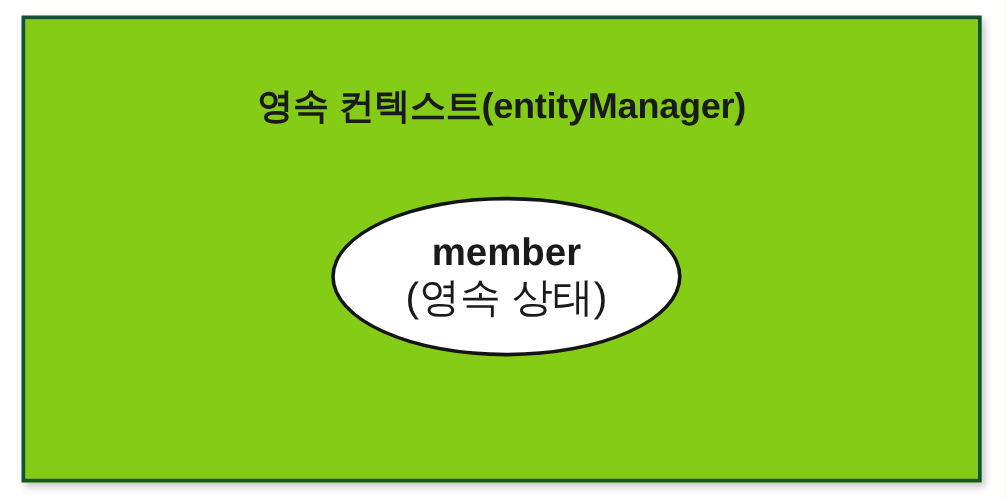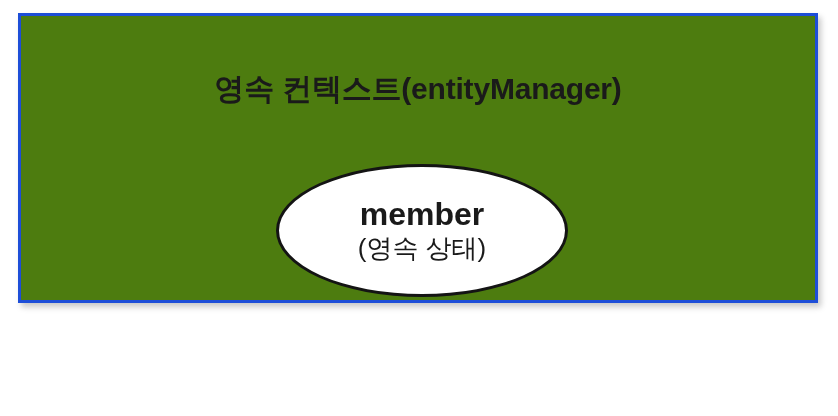--- a/index.html
+++ b/index.html
@@ -21,24 +21,24 @@
     background: #ffffff;
     overflow: hidden;
   }
 
   
   .context-box {
     position: absolute;
     left: 18px;
     top: 13px;
     width: 800px;
-    height: 290px;
+    height: 389px;
     box-sizing: border-box;
-    background: #4d7c0f;
-    border: 3px solid #1d4ed8;
+    background: #84cc16;
+    border: 3px solid #14532d;
     box-shadow: 3px 4px 6px rgba(0,0,0,0.22);
   }
 
   
   .context-title {
     position: absolute;
     left: 0;
     top: 56px;
     width: 100%;
     text-align: center;
@@ -75,21 +75,21 @@
   }
   .entity-name {
     font-size: 32px;
     font-weight: bold;
     color: #1a1a1a;
     line-height: 1.05;
     margin-bottom: 2px;
     white-space: nowrap;
   }
   .entity-state {
-    font-size: 26px;
+    font-size: 34px;
     font-weight: normal;
     color: #1a1a1a;
     line-height: 1.1;
     white-space: nowrap;
   }
 </style>
 </head>
 <body>
 
 <div id="canvas">

